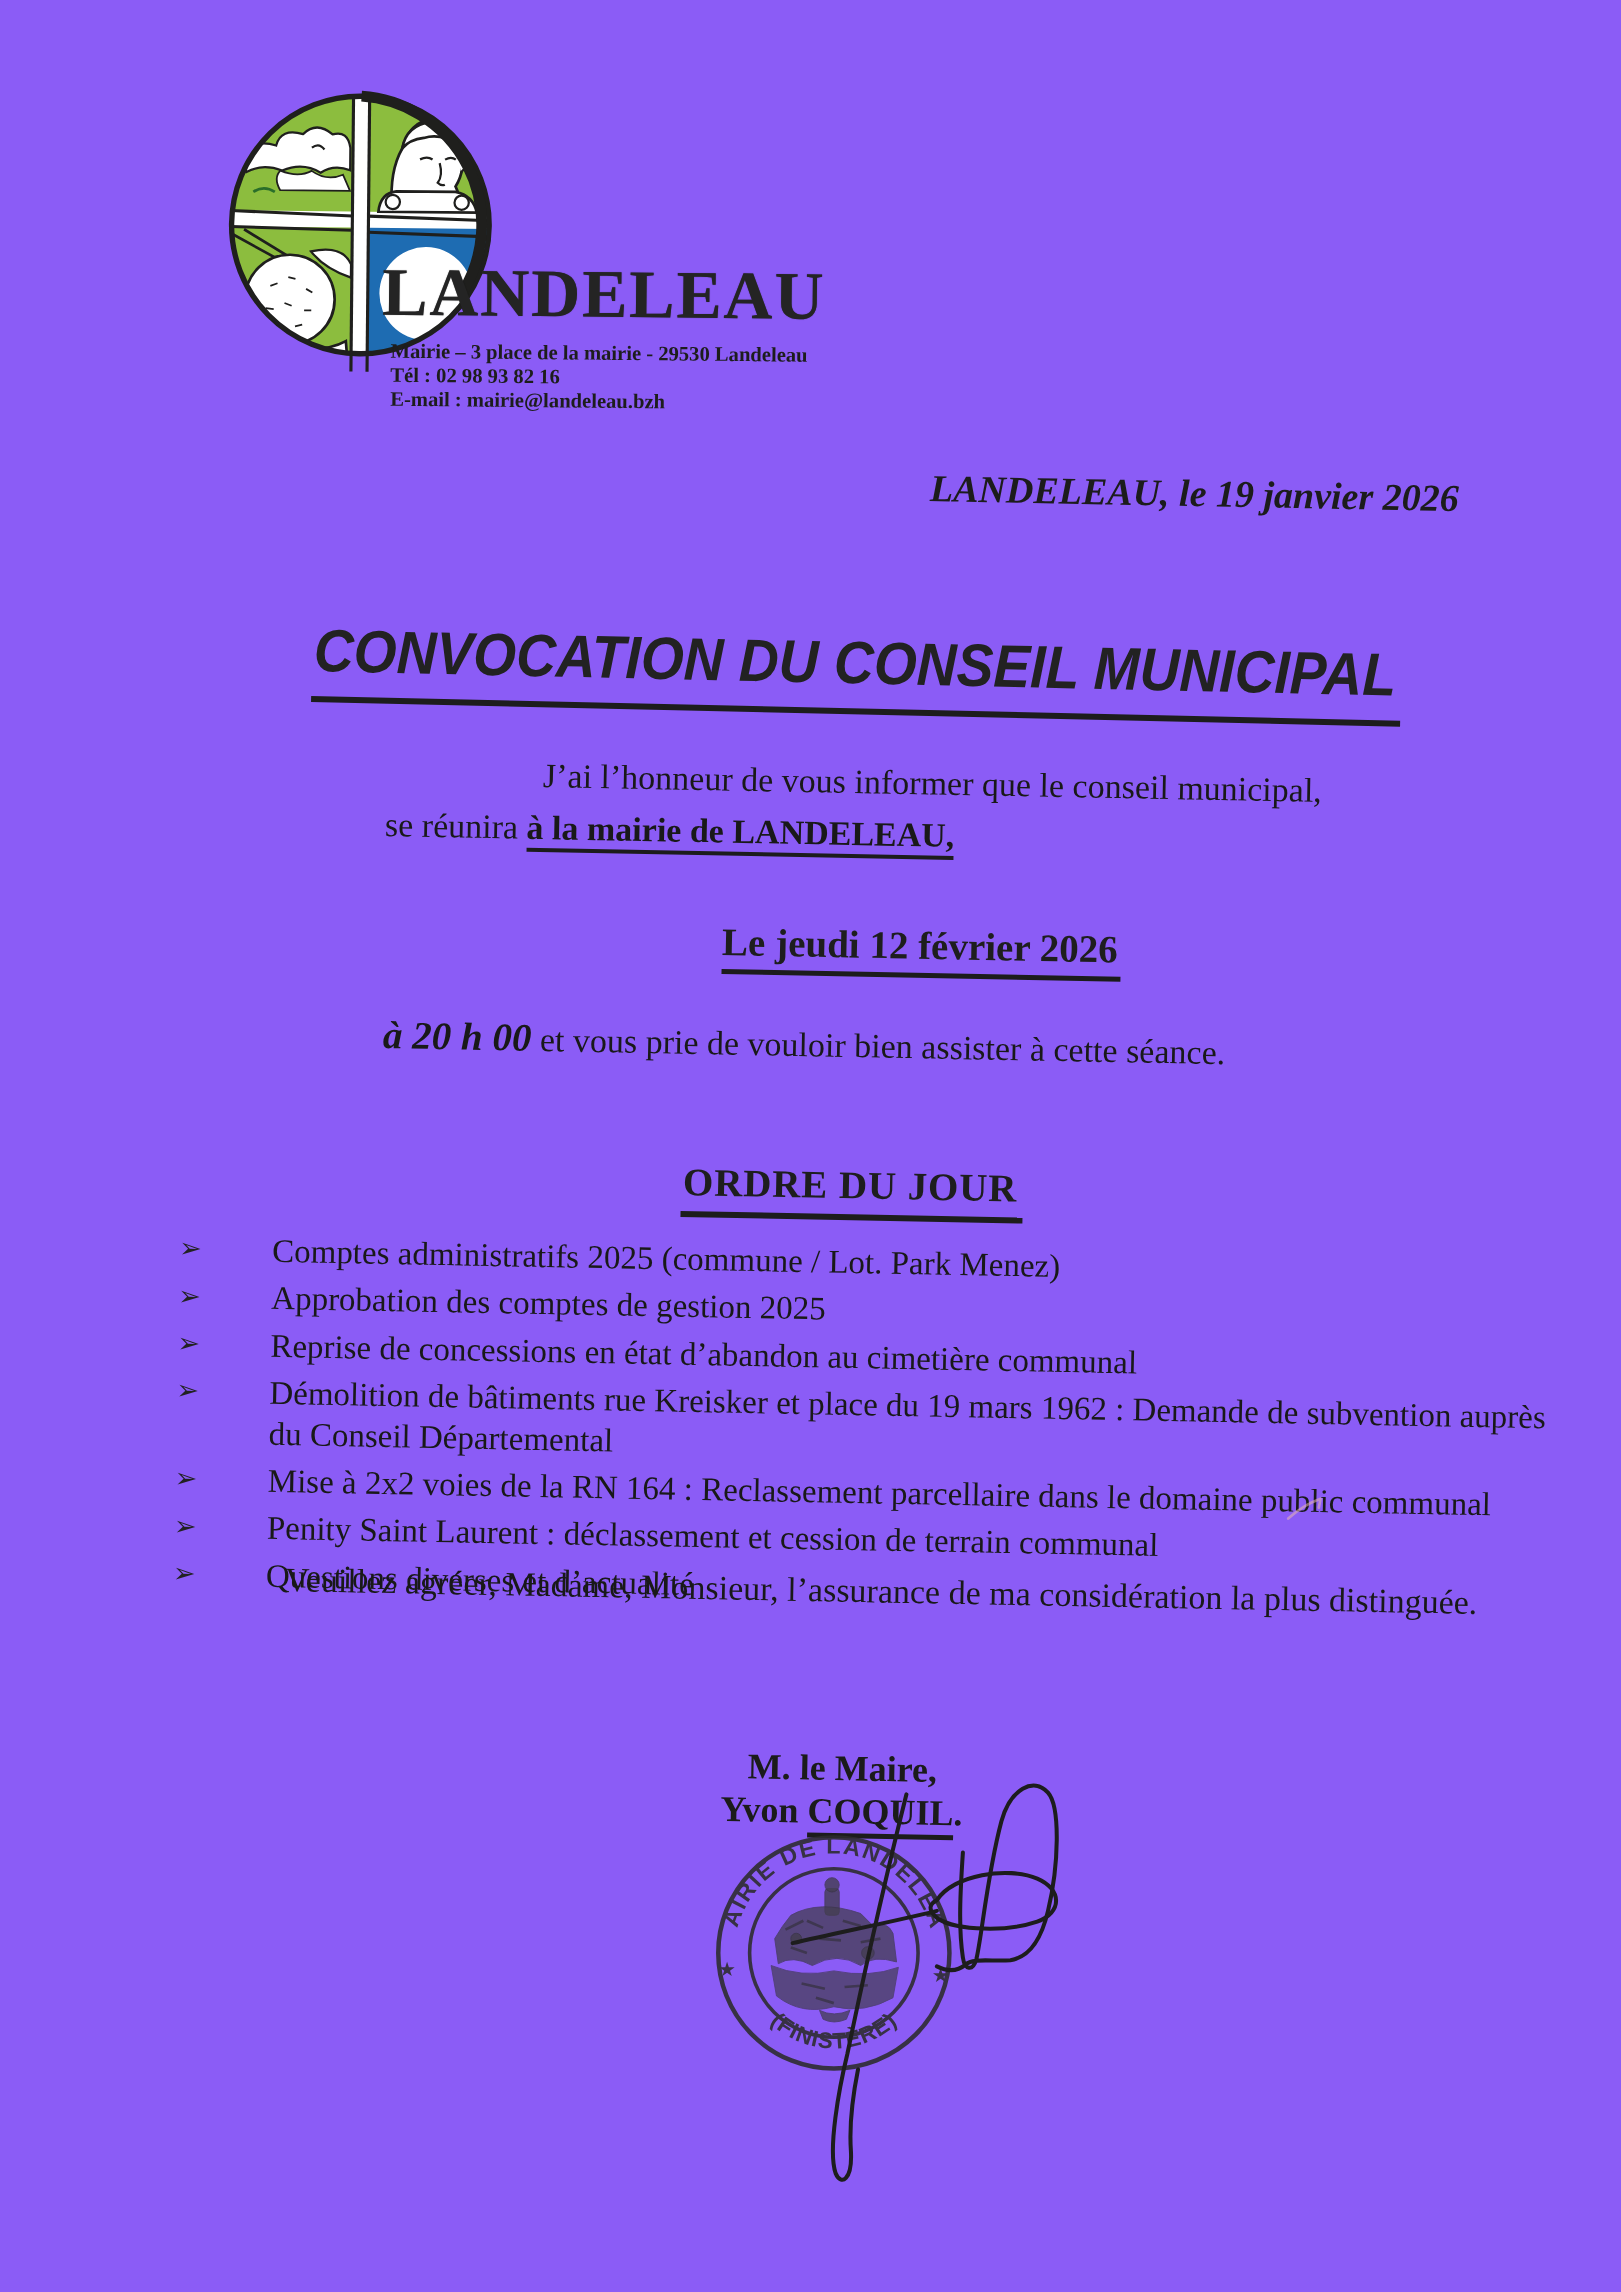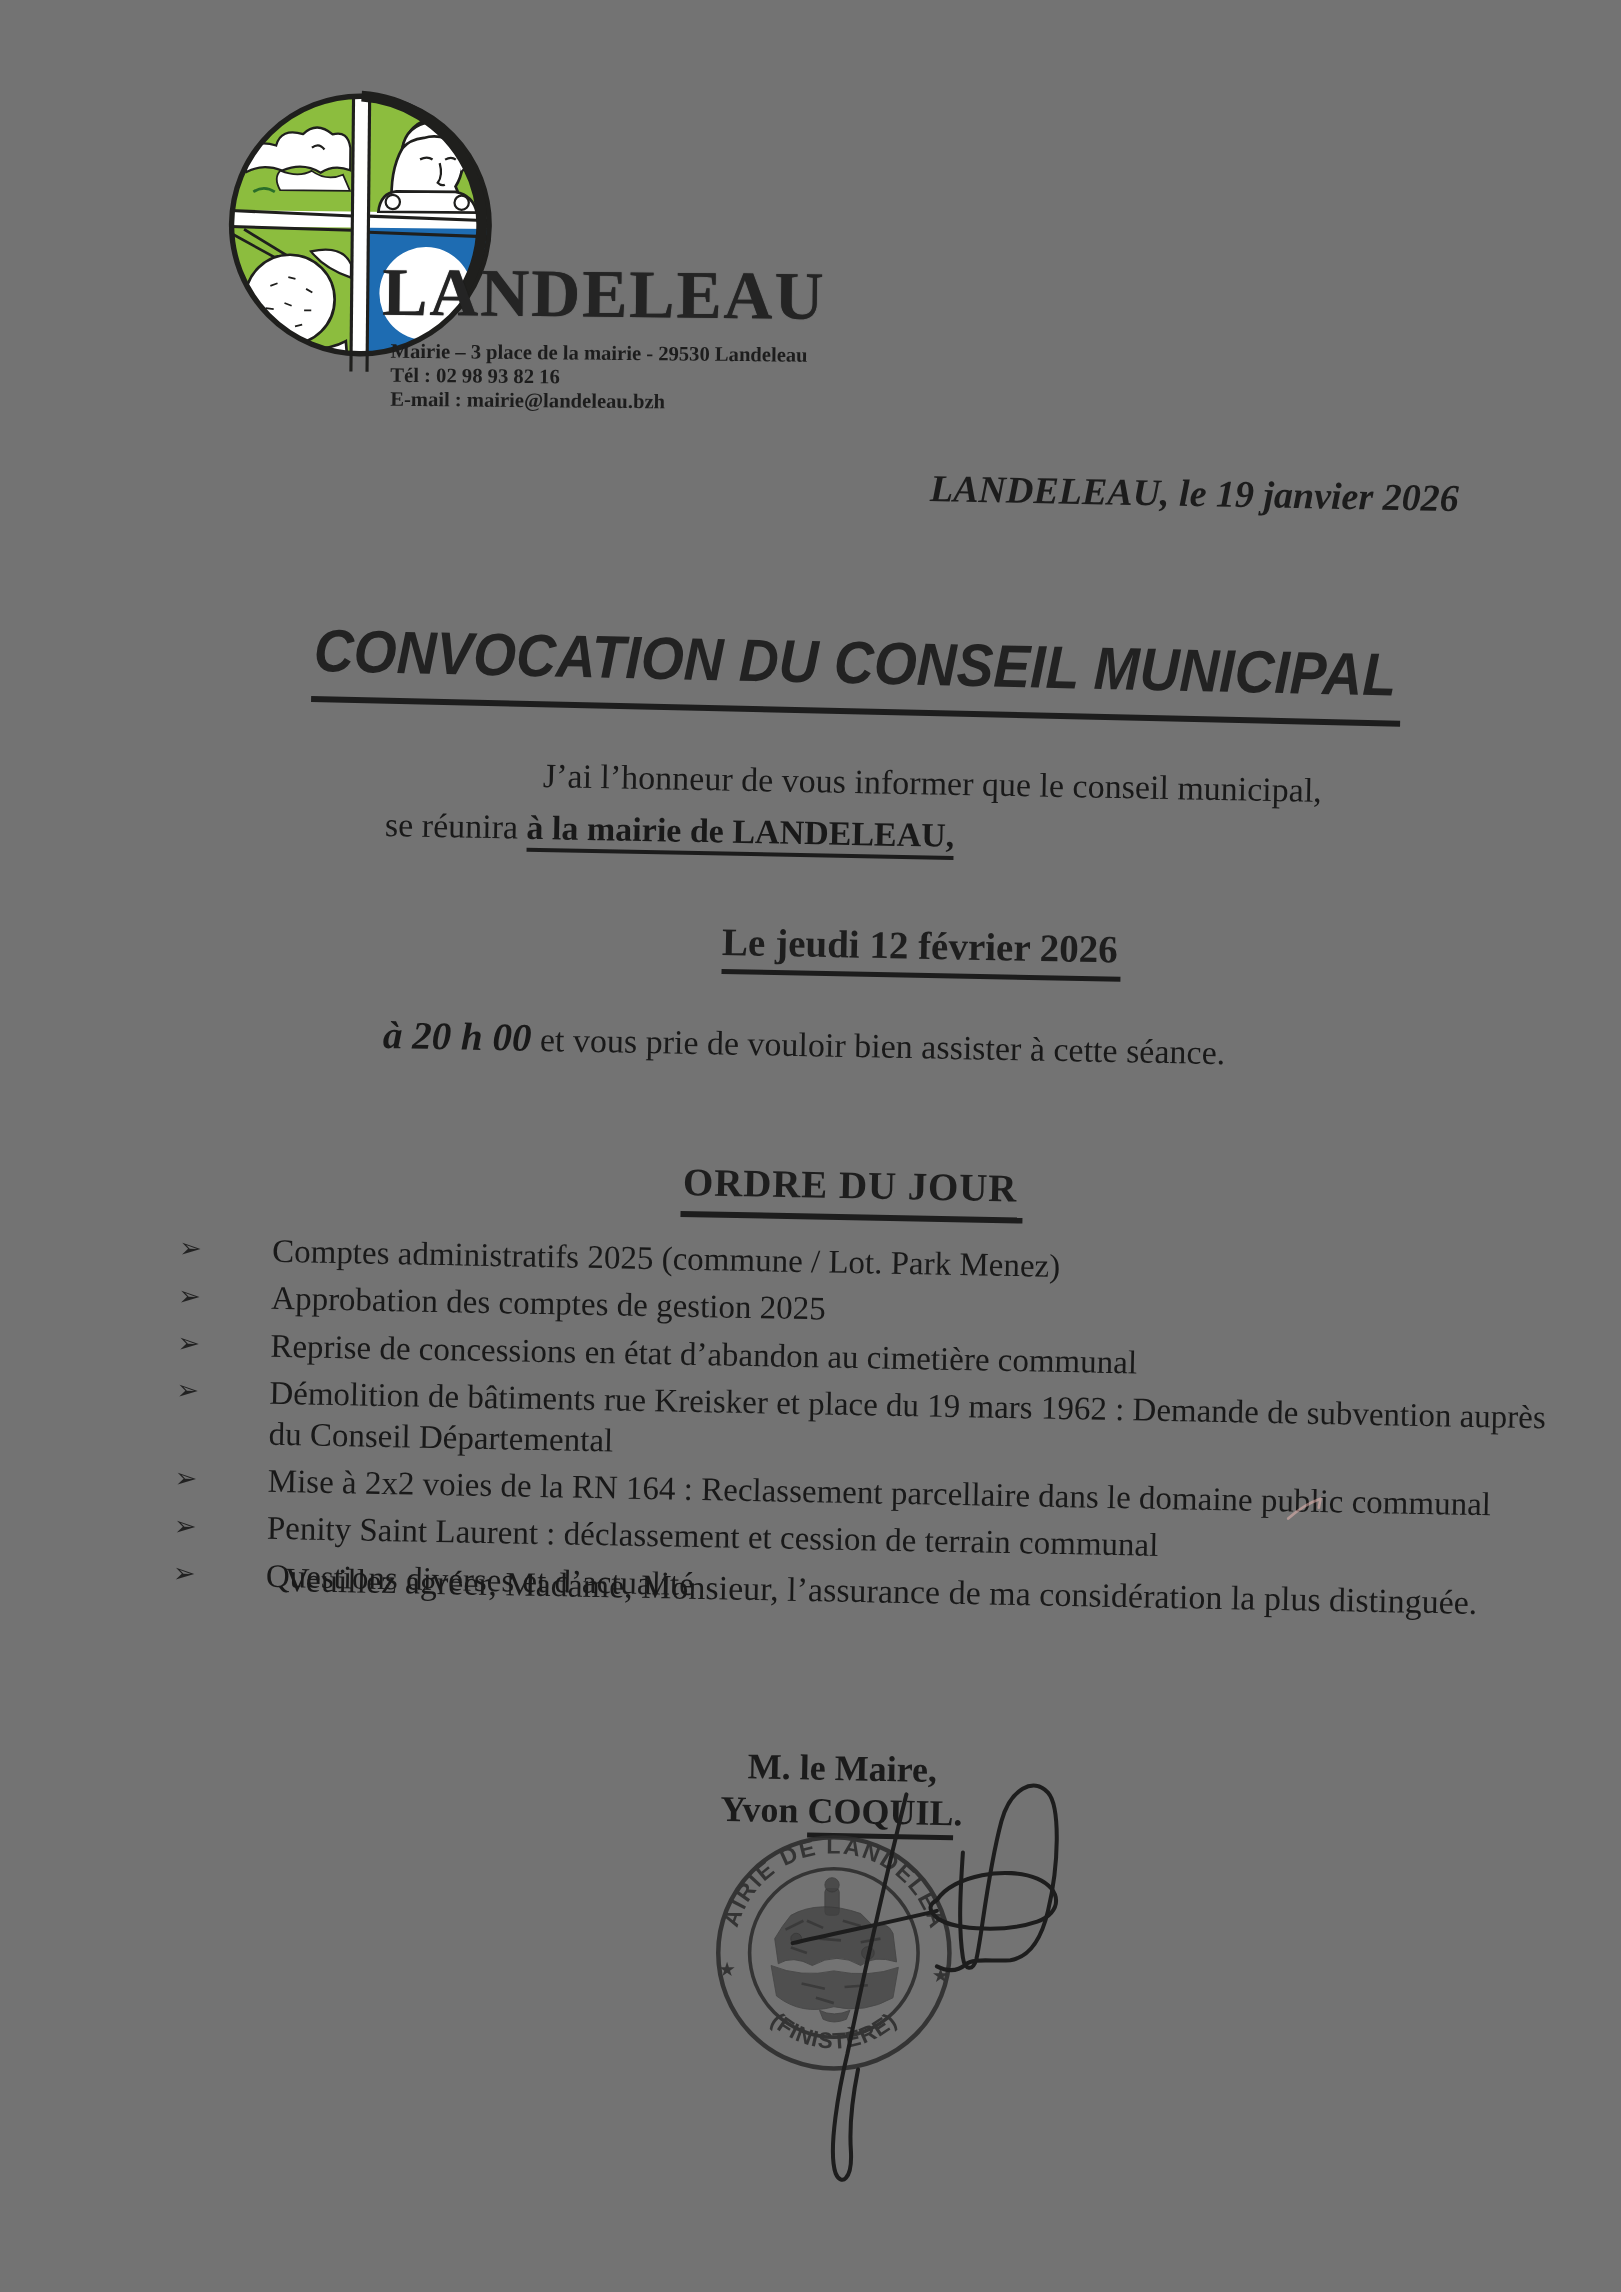--- a/index.html
+++ b/index.html
@@ -1,19 +1,19 @@
 <!DOCTYPE html>
 <html style="font-size:14.3px"><head>
 <meta charset="utf-8">
 <style>
   html,body{margin:0;padding:0;background:#e8e8e8;}
   .page{
     position:relative;
     width:1621px;height:2293px;
-    background:#737373;
+    background:#8b5cf6;
     overflow:hidden;
     font-family:"Liberation Serif", serif;
     color:#1e1e1e;
   }
   .tilt{transform:rotate(1.1deg);transform-origin:0 50%;}
   .tilt-soft{transform:rotate(0.55deg);transform-origin:0 50%;}
 
   
   .letterhead{position:absolute;left:0;top:0;width:1621px;height:421px;}
   .logo-svg{position:absolute;left:226px;top:82px;}

